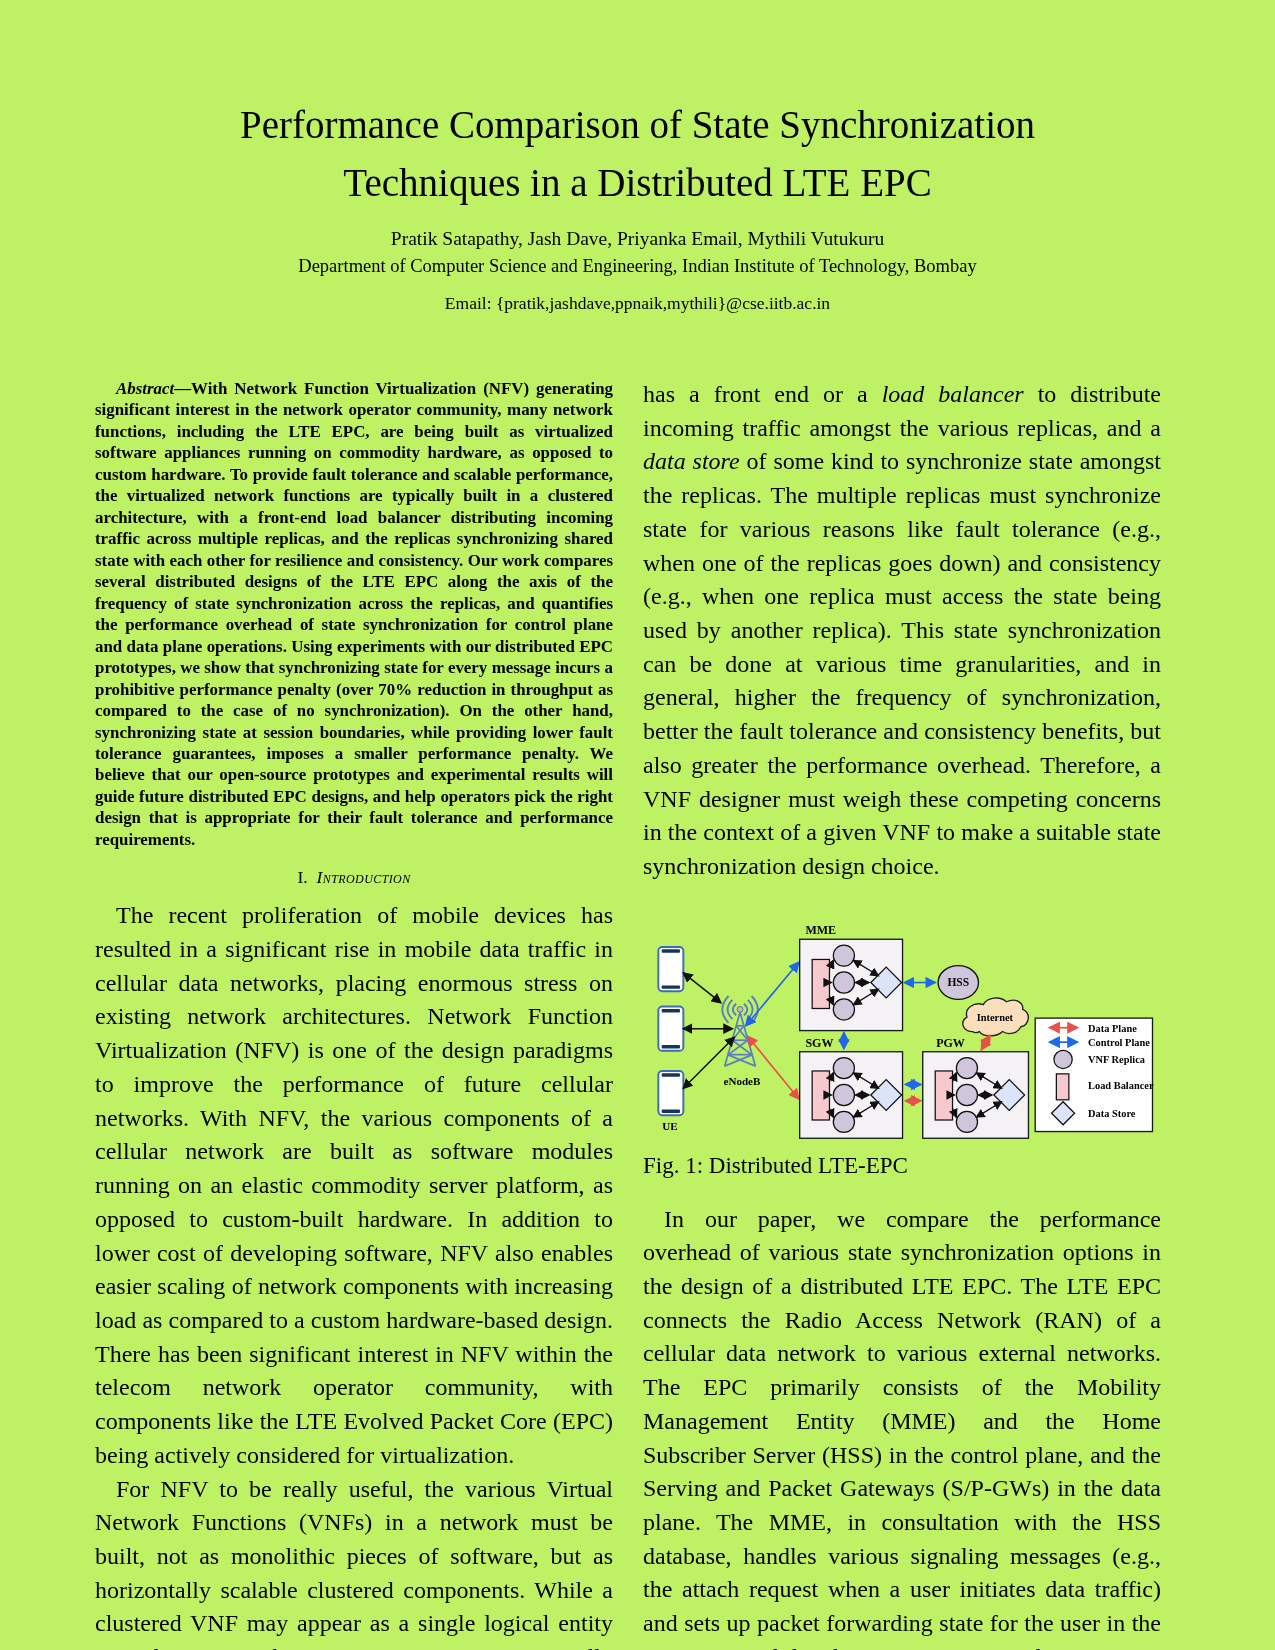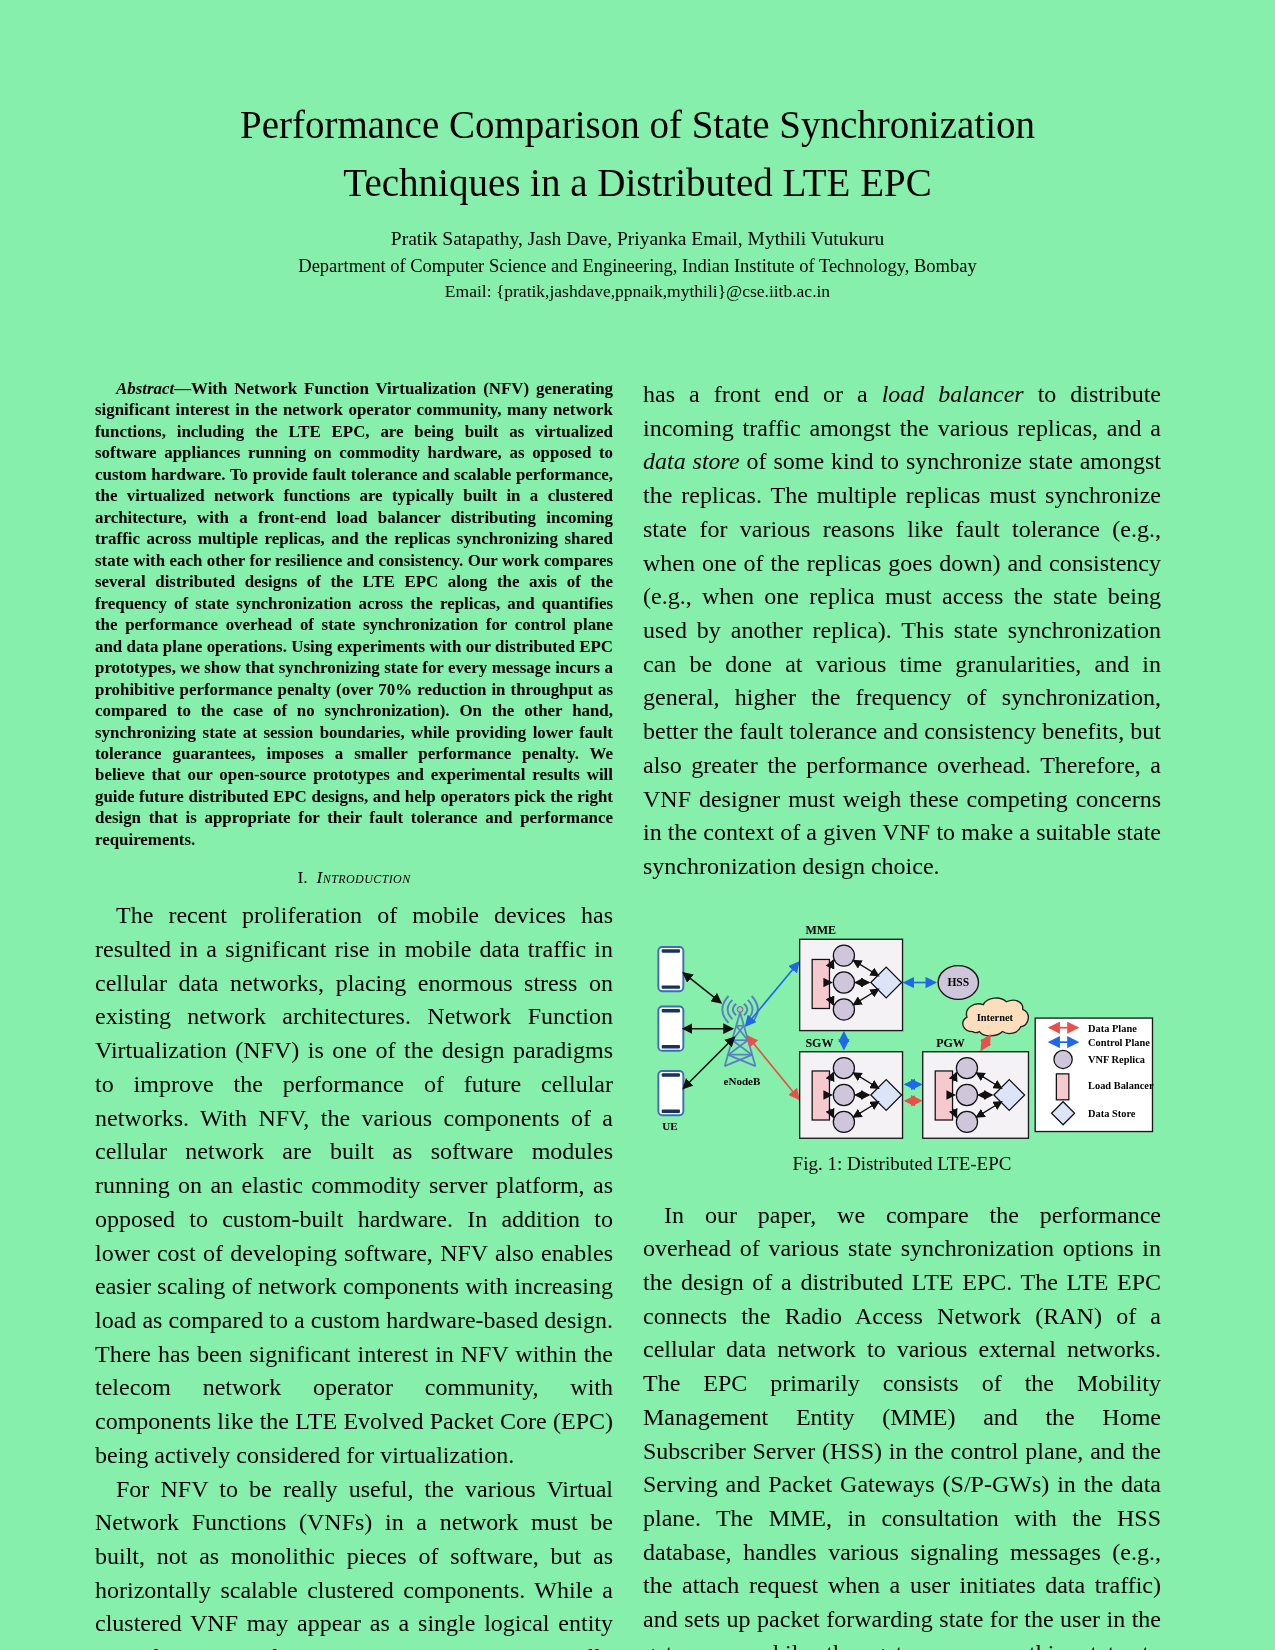--- a/index.html
+++ b/index.html
@@ -1,38 +1,38 @@
 <!DOCTYPE html>
 <html><head>
 <meta charset="utf-8">
 <style>
   html,body{margin:0;padding:0;background:#ffffff;}
   .page{
-    position:relative;width:1275px;height:1650px;background:#86efac;
+    position:relative;width:1275px;height:1650px;background:#bef264;
     font-family:"Liberation Serif",serif;color:#000;overflow:hidden;
   }
   .titleblock{position:absolute;top:96px;left:0;width:1275px;text-align:center;}
   .title{font-size:39px;font-weight:400;line-height:1.48;margin:0;}
   .authors{font-size:19.5px;margin-top:17px;}
   .affiliation{font-size:18.5px;margin-top:6px;}
-  .email{font-size:17.5px;margin-top:4px;}
+  .email{font-size:17.5px;margin-top:16px;}
   .columns{position:absolute;top:378px;left:95px;width:1067px;display:flex;gap:30px;}
   .col{width:518px;}
   .abstract{
     font-weight:bold;font-size:16.9px;line-height:1.27;
     text-align:justify;text-indent:21px;margin:0;
   }
   .sec-head{text-align:center;font-size:17.5px;margin:17px 0 11px 0;}
   .sec-num{margin-right:9px;}
   .sc{font-variant:small-caps;letter-spacing:.4px;font-style:italic;}
   .p{font-size:24px;line-height:1.405;text-align:justify;text-indent:21px;margin:0;}
   .figwrap{margin:12px 0 0 -26px;width:548px;}
   .fig{display:block;width:548px;height:auto;}
   .fig text{font-family:"Liberation Serif",serif;font-weight:bold;fill:#000;}
-  .caption{text-align:center;font-size:19px;margin:2px 0 24px 0;}
+  .caption{font-size:23px;margin:2px 0 24px 0;}
   .after-fig{margin-top:6px;}
 </style>
 </head>
 <body>
 
 <div class="page">
 
   <div class="titleblock">
     <h1 class="title"><span>Performance Comparison of State Synchronization</span><br>
     <span>Techniques in a Distributed LTE EPC</span></h1>

